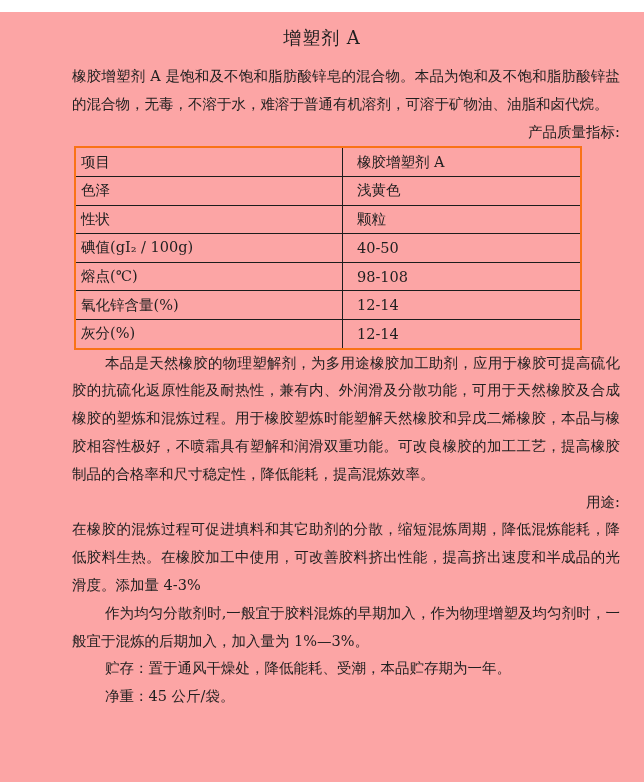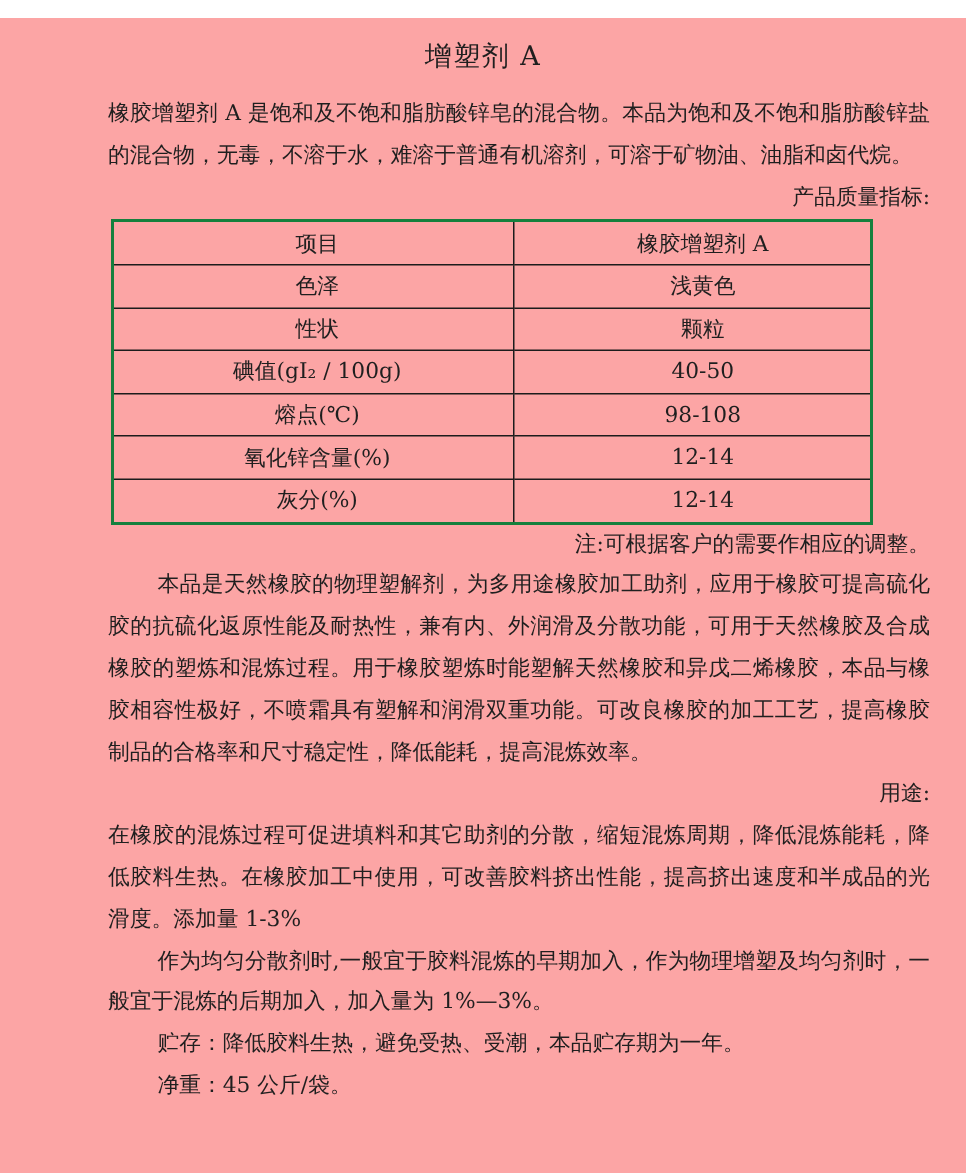--- a/index.html
+++ b/index.html
@@ -31,22 +31,21 @@
     margin: 0;
   }
   .single-line { text-align: right; }
   .intro { margin-top: 12px; }
   .indent2 { text-indent: 33px; }
   table.spec {
     border-collapse: collapse;
     table-layout: fixed;
     width: 488px;
     margin-left: 2px;
-    border: 2px solid #15803d;
-    text-align: center;
+    border: 2px solid #f97316;
   }
   table.spec td {
     border: 1.6px solid #1c1c1c;
     height: 27.6px;
     font-size: 14.5px;
     vertical-align: middle;
     overflow: hidden;
     white-space: nowrap;
   }
   table.spec td.c1 { width: 261px; padding: 0 0 0 5px; }
@@ -91,29 +90,28 @@
           <td class="c1">氧化锌含量(%)</td>
           <td class="c2">12-14</td>
         </tr>
         <tr>
           <td class="c1">灰分(%)</td>
           <td class="c2">12-14</td>
         </tr>
       </tbody>
     </table>
 
-    <p class="para single-line">注:可根据客户的需要作相应的调整。</p>
 
     <p class="para indent2">本品是天然橡胶的物理塑解剂，为多用途橡胶加工助剂，应用于橡胶可提高硫化胶的抗硫化返原性能及耐热性，兼有内、外润滑及分散功能，可用于天然橡胶及合成橡胶的塑炼和混炼过程。用于橡胶塑炼时能塑解天然橡胶和异戊二烯橡胶，本品与橡胶相容性极好，不喷霜具有塑解和润滑双重功能。可改良橡胶的加工工艺，提高橡胶制品的合格率和尺寸稳定性，降低能耗，提高混炼效率。</p>
 
     <p class="para single-line">用途:</p>
 
-    <p class="para">在橡胶的混炼过程可促进填料和其它助剂的分散，缩短混炼周期，降低混炼能耗，降低胶料生热。在橡胶加工中使用，可改善胶料挤出性能，提高挤出速度和半成品的光滑度。添加量 1-3%</p>
+    <p class="para">在橡胶的混炼过程可促进填料和其它助剂的分散，缩短混炼周期，降低混炼能耗，降低胶料生热。在橡胶加工中使用，可改善胶料挤出性能，提高挤出速度和半成品的光滑度。添加量 4-3%</p>
 
     <p class="para indent2">作为均匀分散剂时,一般宜于胶料混炼的早期加入，作为物理增塑及均匀剂时，一般宜于混炼的后期加入，加入量为 1%—3%。</p>
 
-    <p class="para indent2">贮存：降低胶料生热，避免受热、受潮，本品贮存期为一年。</p>
+    <p class="para indent2">贮存：置于通风干燥处，降低能耗、受潮，本品贮存期为一年。</p>
 
 
     <p class="para indent2">净重：45 公斤/袋。</p>
 
   </div>
 </div>
 
 </body></html>

